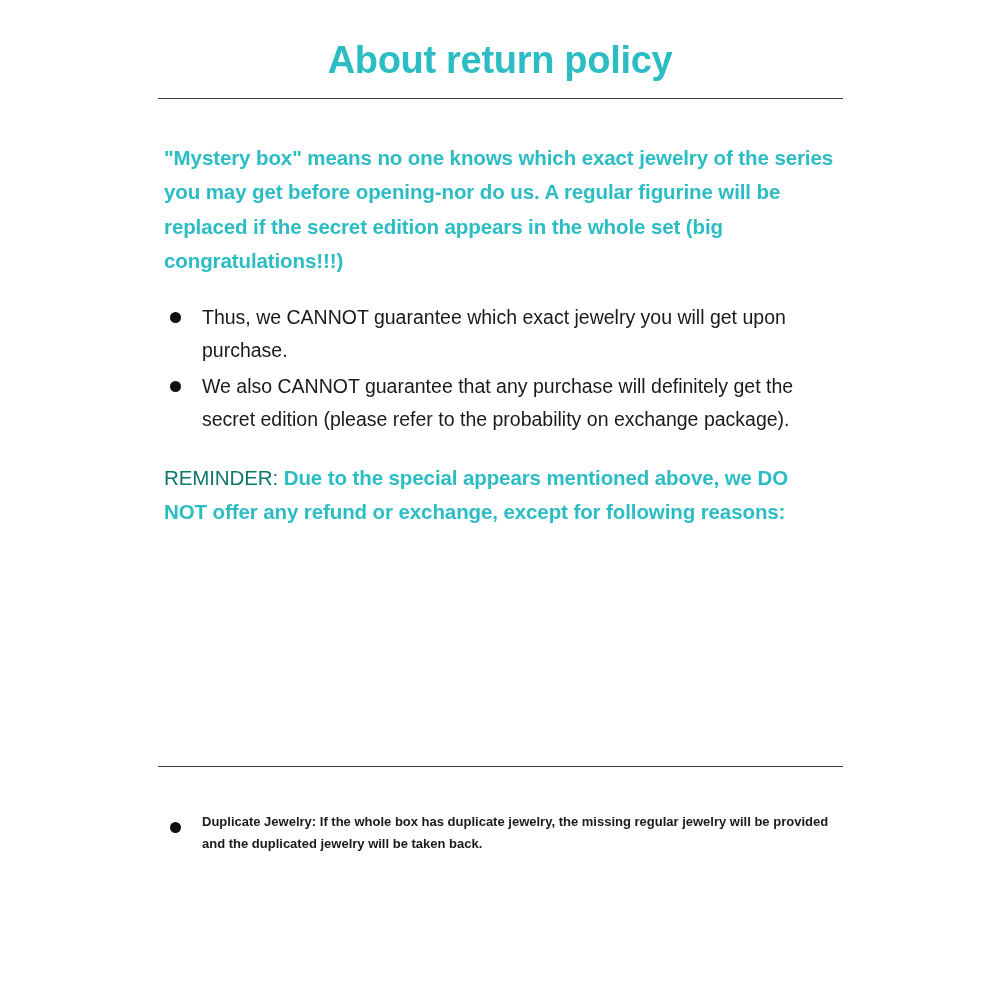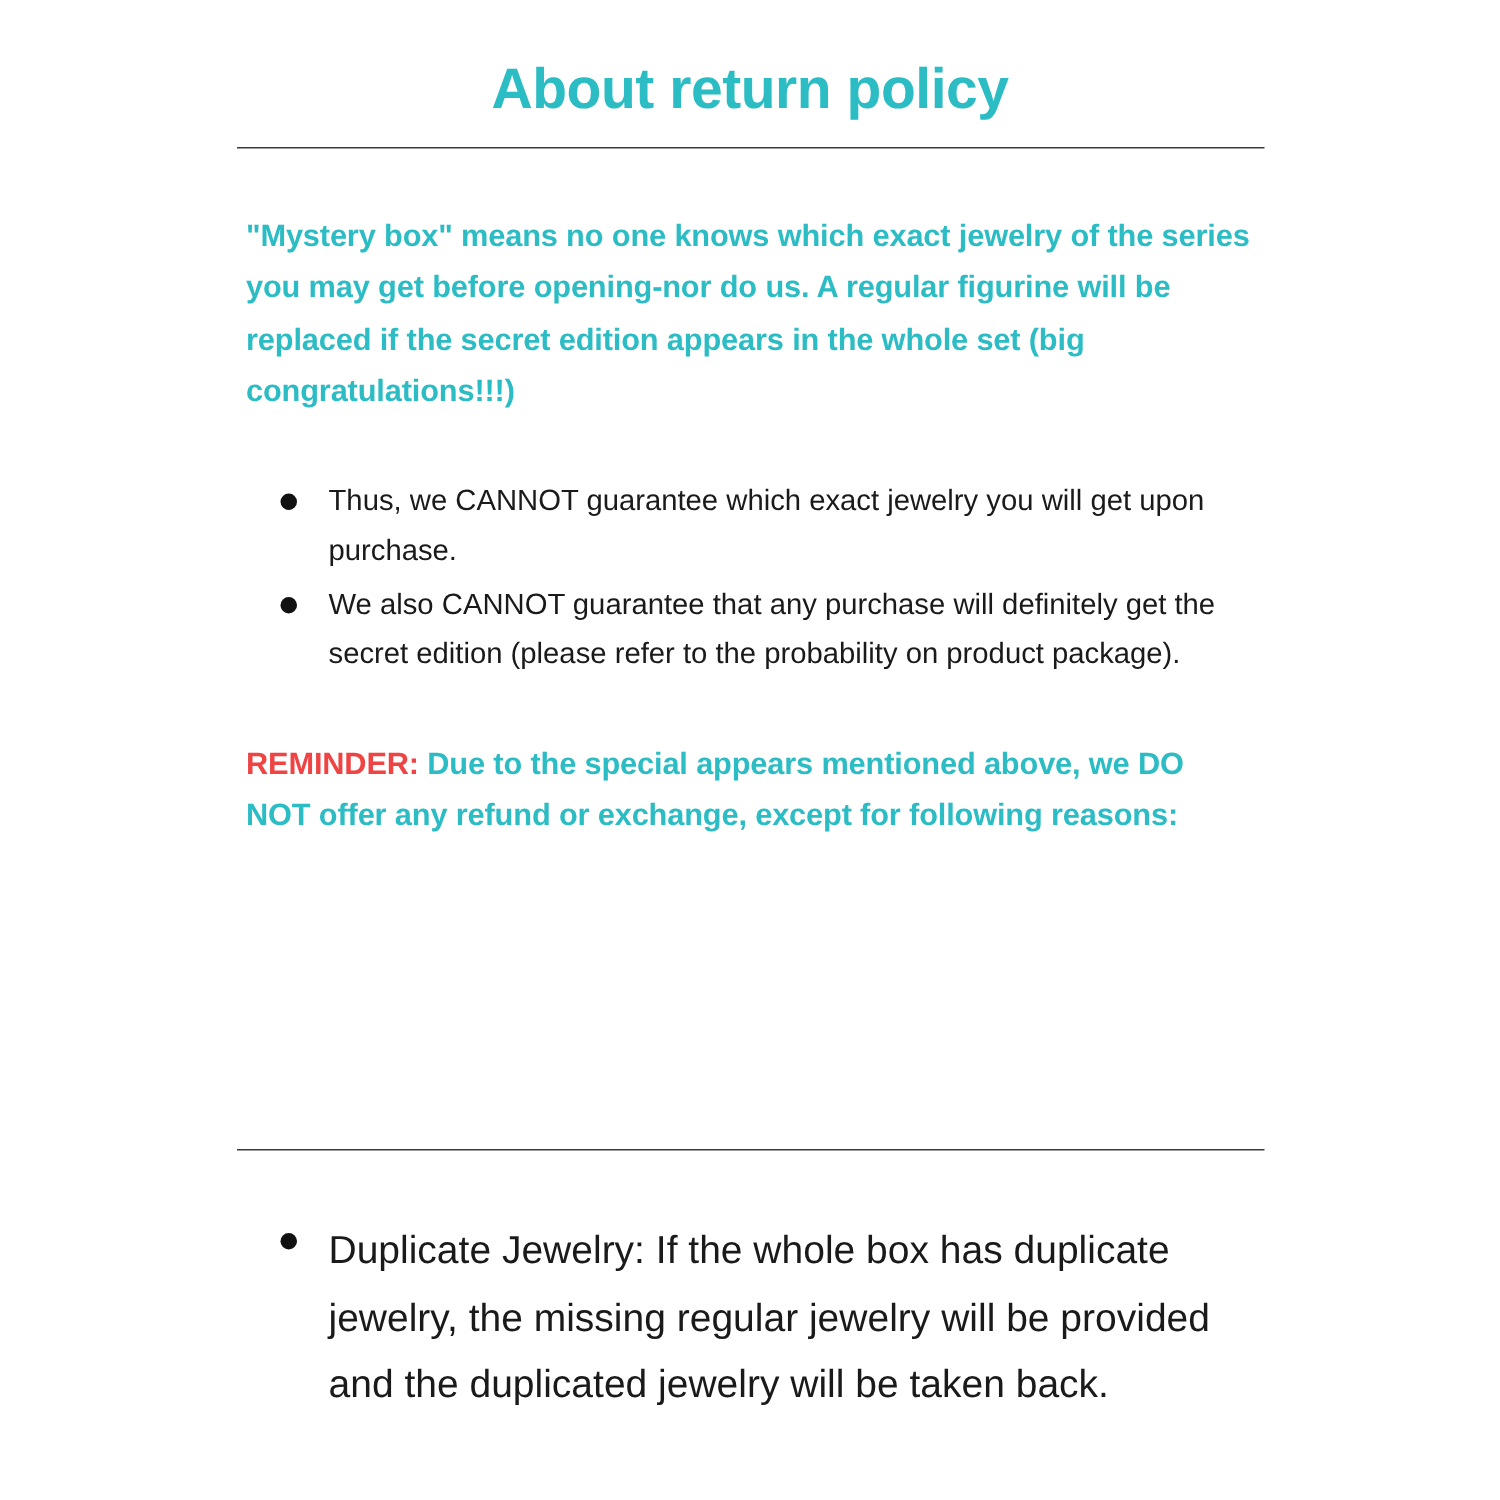--- a/index.html
+++ b/index.html
@@ -48,26 +48,26 @@
   }
   .teal-para {
     color: #2bbcc4;
     font-weight: bold;
     font-size: 20.5px;
     line-height: 1.68;
     margin: 0;
     letter-spacing: -0.1px;
   }
   .reminder-label {
-    color: #ef4444;
-    font-weight: bold;
+    color: #0f766e;
+    font-weight: normal;
   }
   ul.bullets {
     list-style: none;
-    margin: 17px;
+    margin: 0;
     padding: 0;
   }
   ul.bullets li {
     position: relative;
     padding-left: 38px;
     font-size: 19.5px;
     line-height: 1.72;
     color: #1a1a1a;
     margin: 0 0 2px 0;
   }
@@ -75,22 +75,22 @@
     position: absolute;
     left: 6px;
     top: 11px;
     width: 11px;
     height: 11px;
     background: #111111;
     border-radius: 50%;
     display: block;
   }
   ul.bullets.bold li {
-    font-weight: normal;
-    font-size: 26px;
+    font-weight: bold;
+    font-size: 13px;
     line-height: 1.72;
   }
   .spacer-sm { height: 22px; }
 </style>
 </head>
 <body>
 
 <div class="page">
 
   <div class="section" style="top:40px;">
@@ -102,21 +102,21 @@
 
       <div class="spacer-sm"></div>
 
       <ul class="bullets">
         <li>
           <span class="dot"></span>
           <span>Thus, we CANNOT guarantee which exact jewelry you will get upon purchase.</span>
         </li>
         <li>
           <span class="dot"></span>
-          <span>We also CANNOT guarantee that any purchase will definitely get the secret edition (please refer to the probability on product package).</span>
+          <span>We also CANNOT guarantee that any purchase will definitely get the secret edition (please refer to the probability on exchange package).</span>
         </li>
       </ul>
 
       <div class="spacer-sm"></div>
 
       <p class="teal-para"><span class="reminder-label">REMINDER:</span><span> Due to the special appears mentioned above, we DO NOT offer any refund or exchange, except for following reasons:</span></p>
     </div>
   </div>
 
   <div class="section" style="top:750px;">

